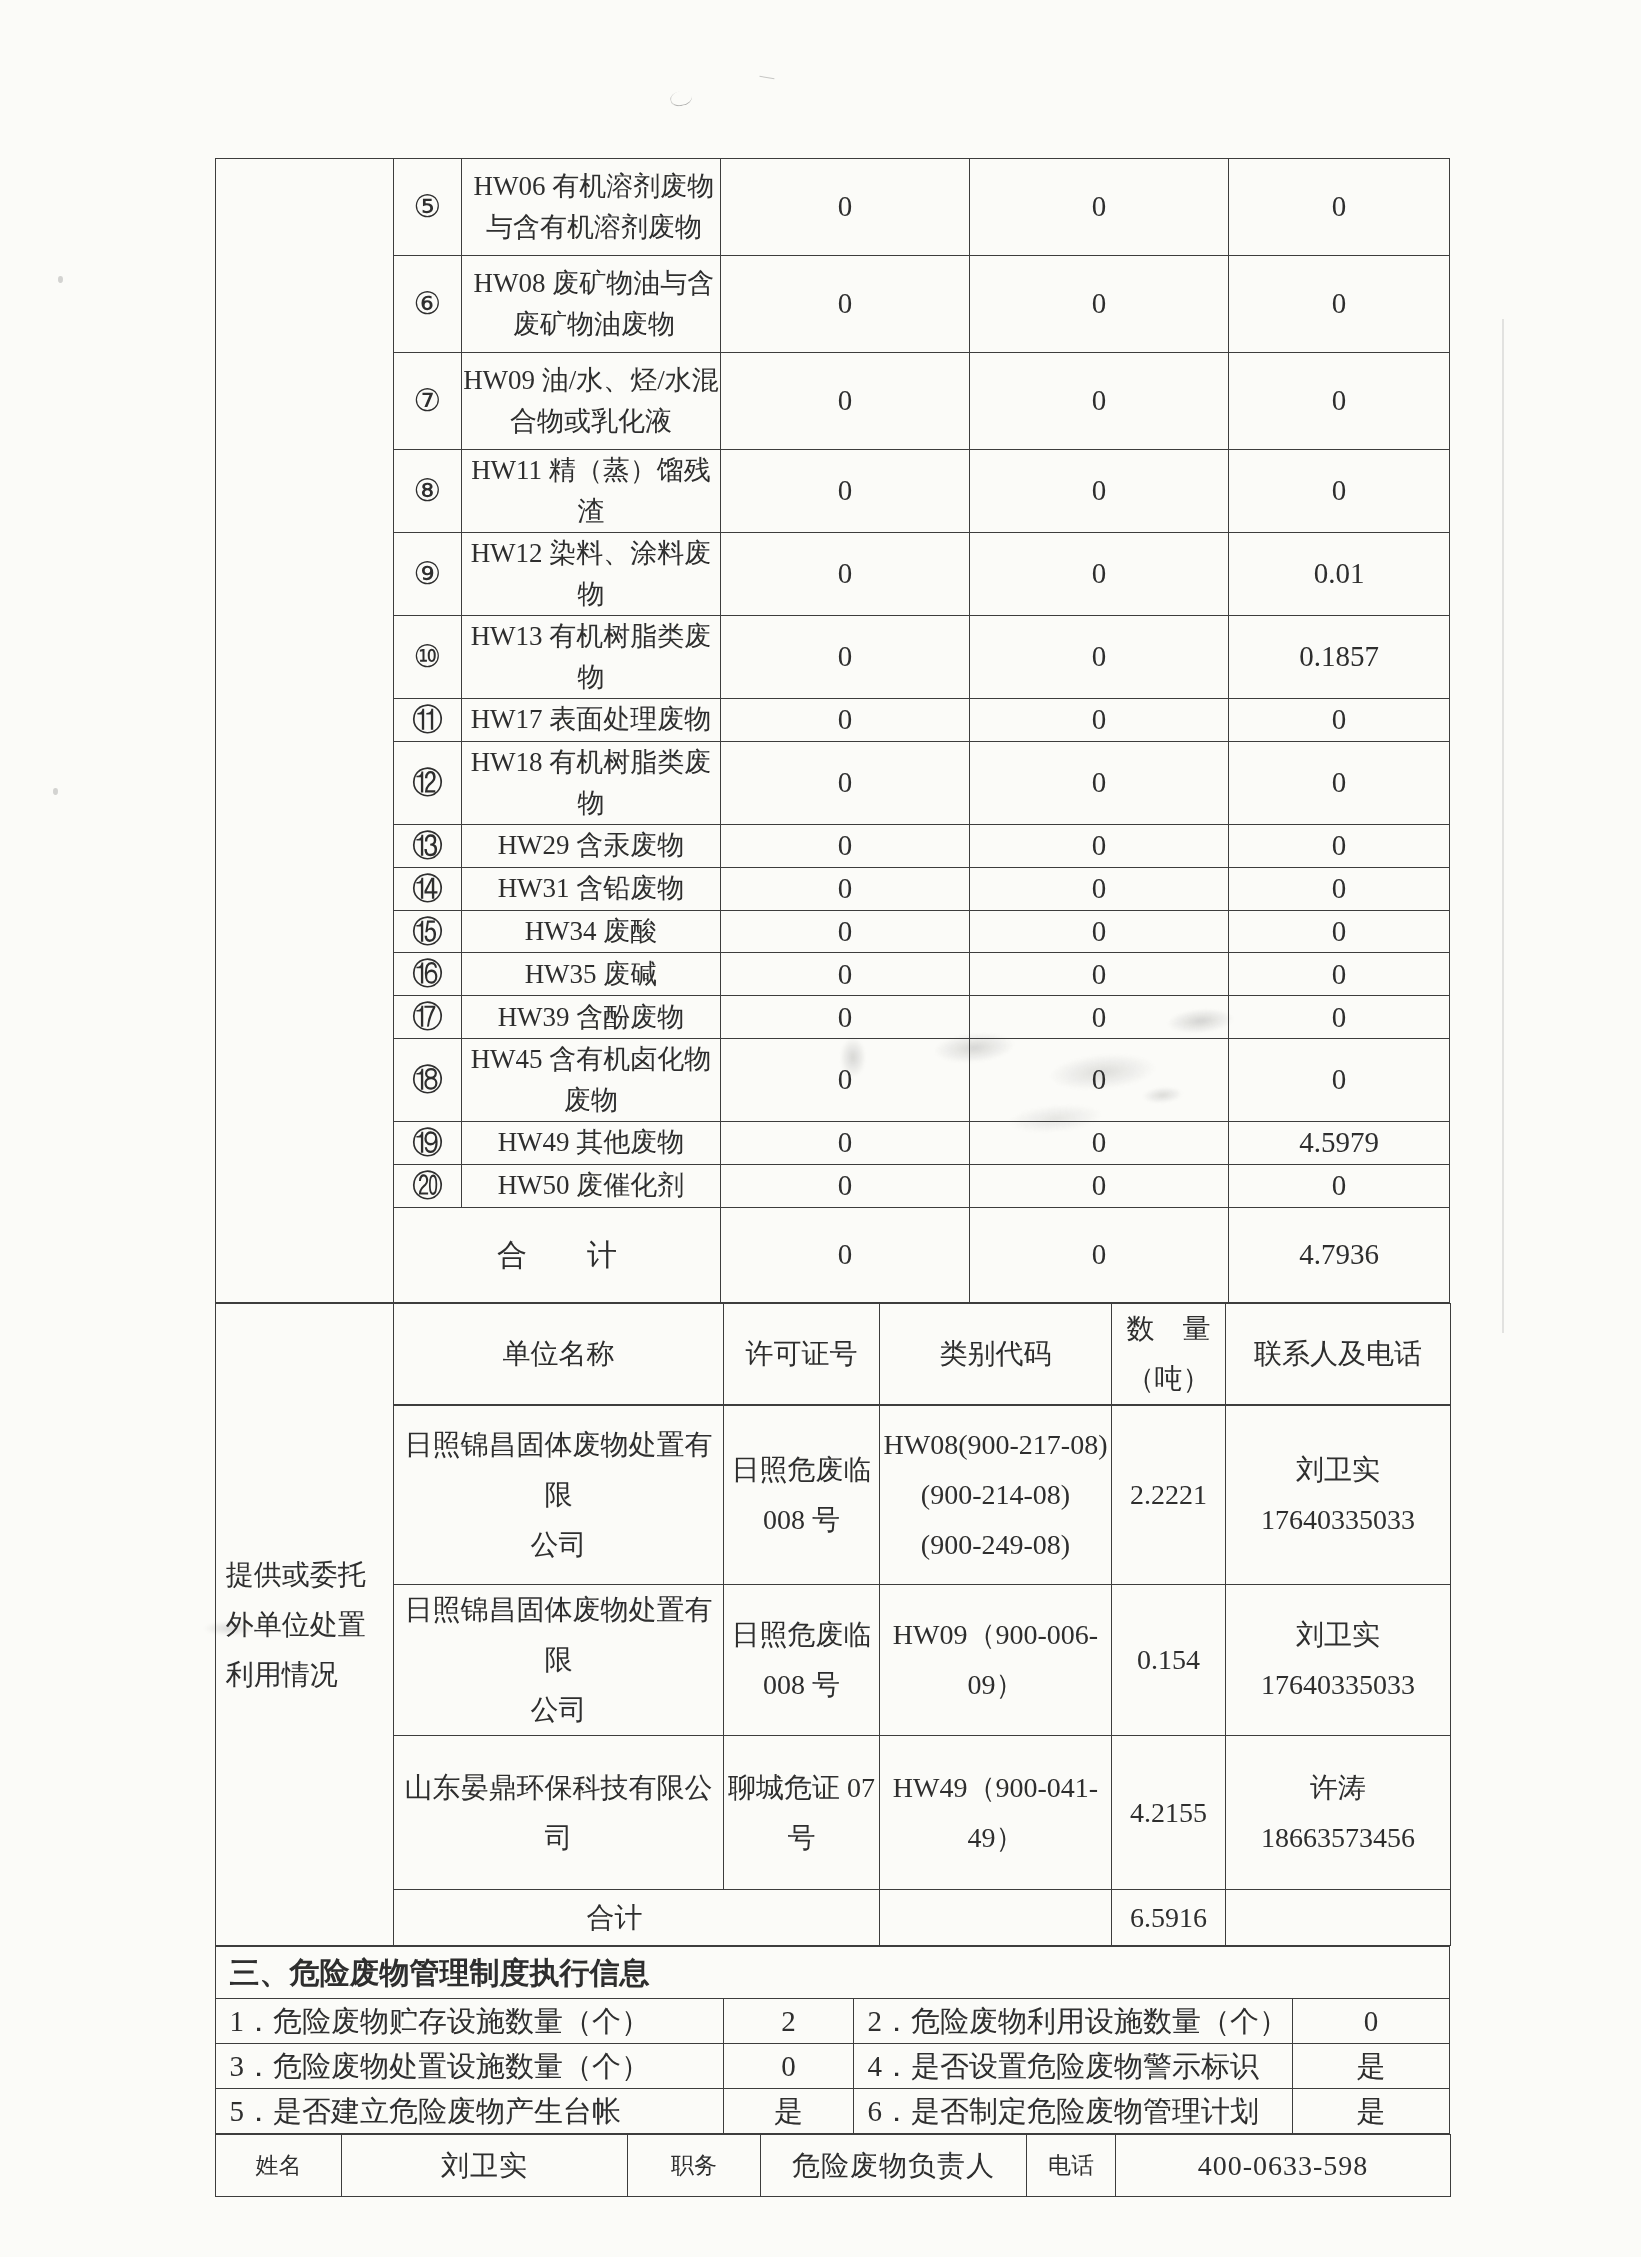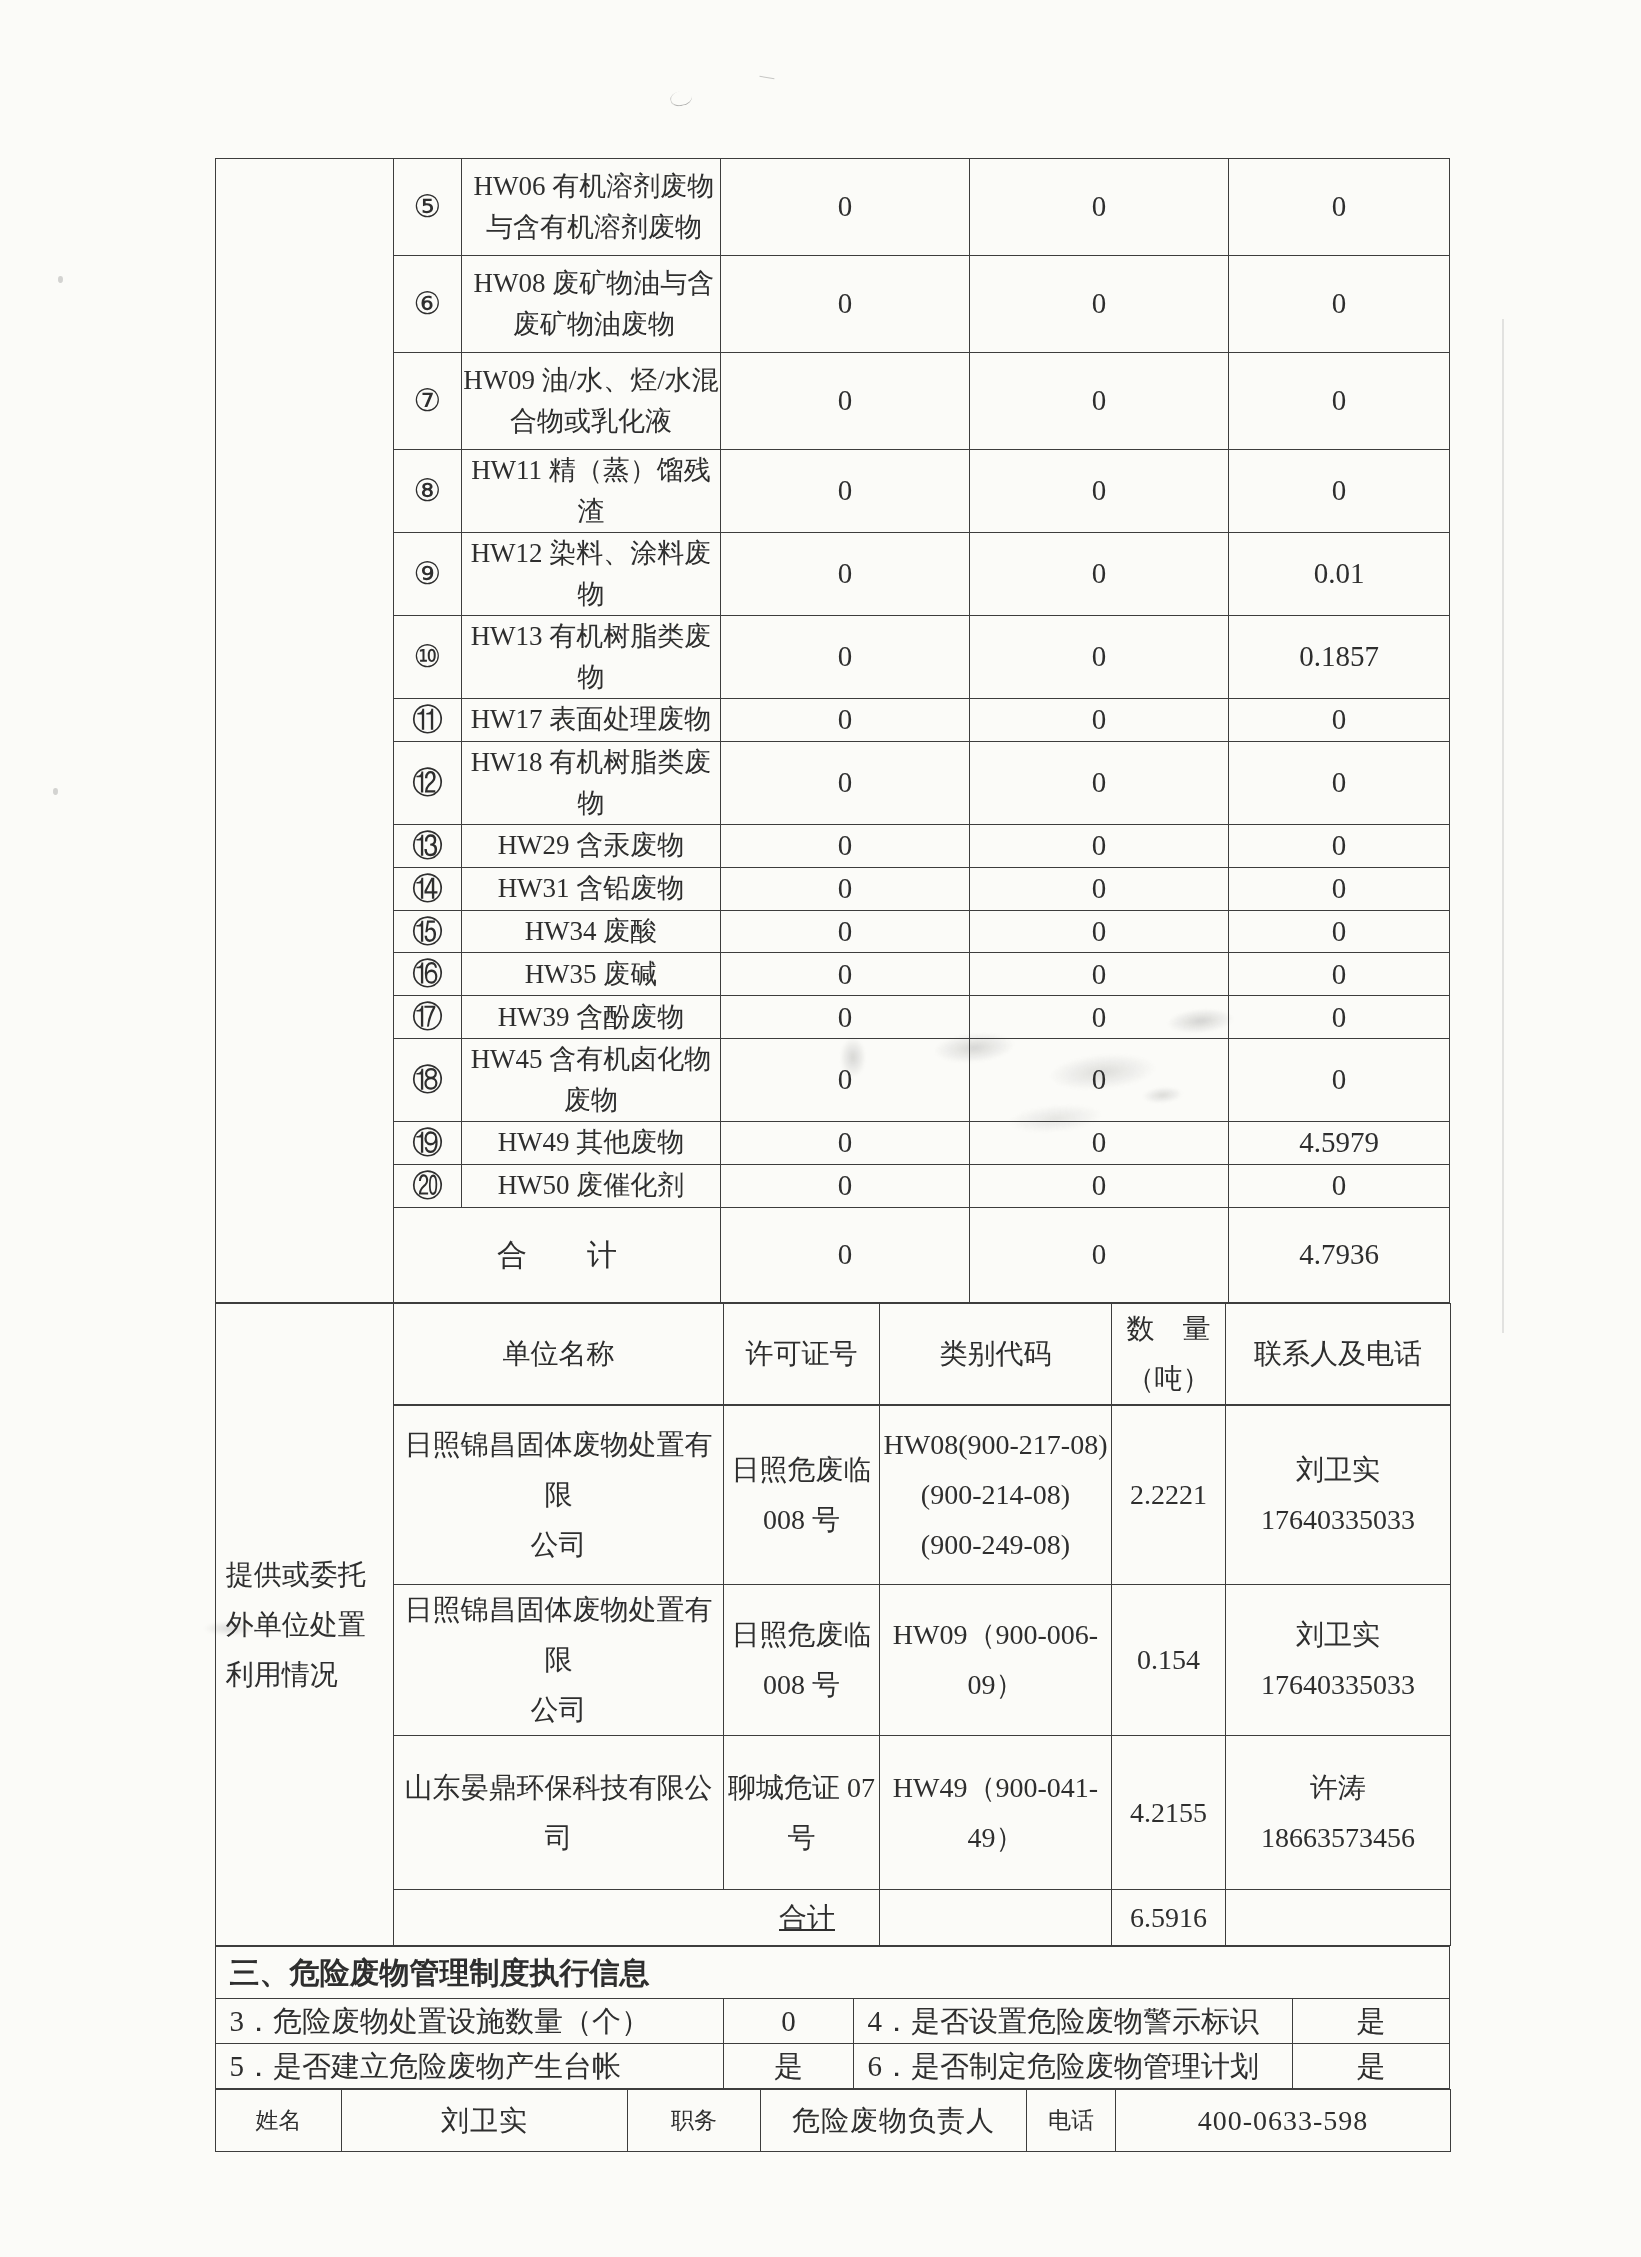--- a/index.html
+++ b/index.html
@@ -38,21 +38,21 @@
   .val{font-size:29px;}
   .sum-label{font-size:30px;margin-top:39px;}
   
   .t-mid td{white-space:pre-line;font-size:28px;line-height:50px;}
   .side-label{
     text-align:left;padding:0 9.7px;font-size:30px;line-height:62px;white-space:normal;
   }
   .mhead{font-size:29px;line-height:46px;}
   .cat{font-size:26px;}
   .thickb{border-bottom-width:2.9px;}
-  .sum-right{text-align:right;padding-right:44px;text-decoration:underline;}
+  .sum-right{padding-right:44px;}
   
   .title-cell{
     text-align:left;padding-left:13.5px;font-weight:bold;font-size:30px;
   }
   .q{text-align:left;padding-left:13.5px;font-size:29px;}
   .a{font-size:29px;}
   .s4l{font-size:23px;}
   .s4v{font-size:28px;letter-spacing:1px;}
   
   .artifact{position:absolute;pointer-events:none;}
@@ -310,20 +310,26 @@
         <col style="width:508px">
           <col style="width:130px">
           <col style="width:439px">
           <col style="width:157px">
       </colgroup>
       <tbody>
           <tr class="h54">
         <td colspan="4" class="title-cell">三、危险废物管理制度执行信息</td>
       </tr>
       <tr class="h47">
+        <td class="q">1．危险废物贮存设施数量（个）</td>
+        <td class="a">2</td>
+        <td class="q">2．危险废物利用设施数量（个）</td>
+        <td class="a">0</td>
+      </tr>
+      <tr class="h47">
         <td class="q">3．危险废物处置设施数量（个）</td>
         <td class="a">0</td>
         <td class="q">4．是否设置危险废物警示标识</td>
         <td class="a">是</td>
       </tr>
       <tr class="h47">
         <td class="q">5．是否建立危险废物产生台帐</td>
         <td class="a">是</td>
         <td class="q">6．是否制定危险废物管理计划</td>
         <td class="a">是</td>

